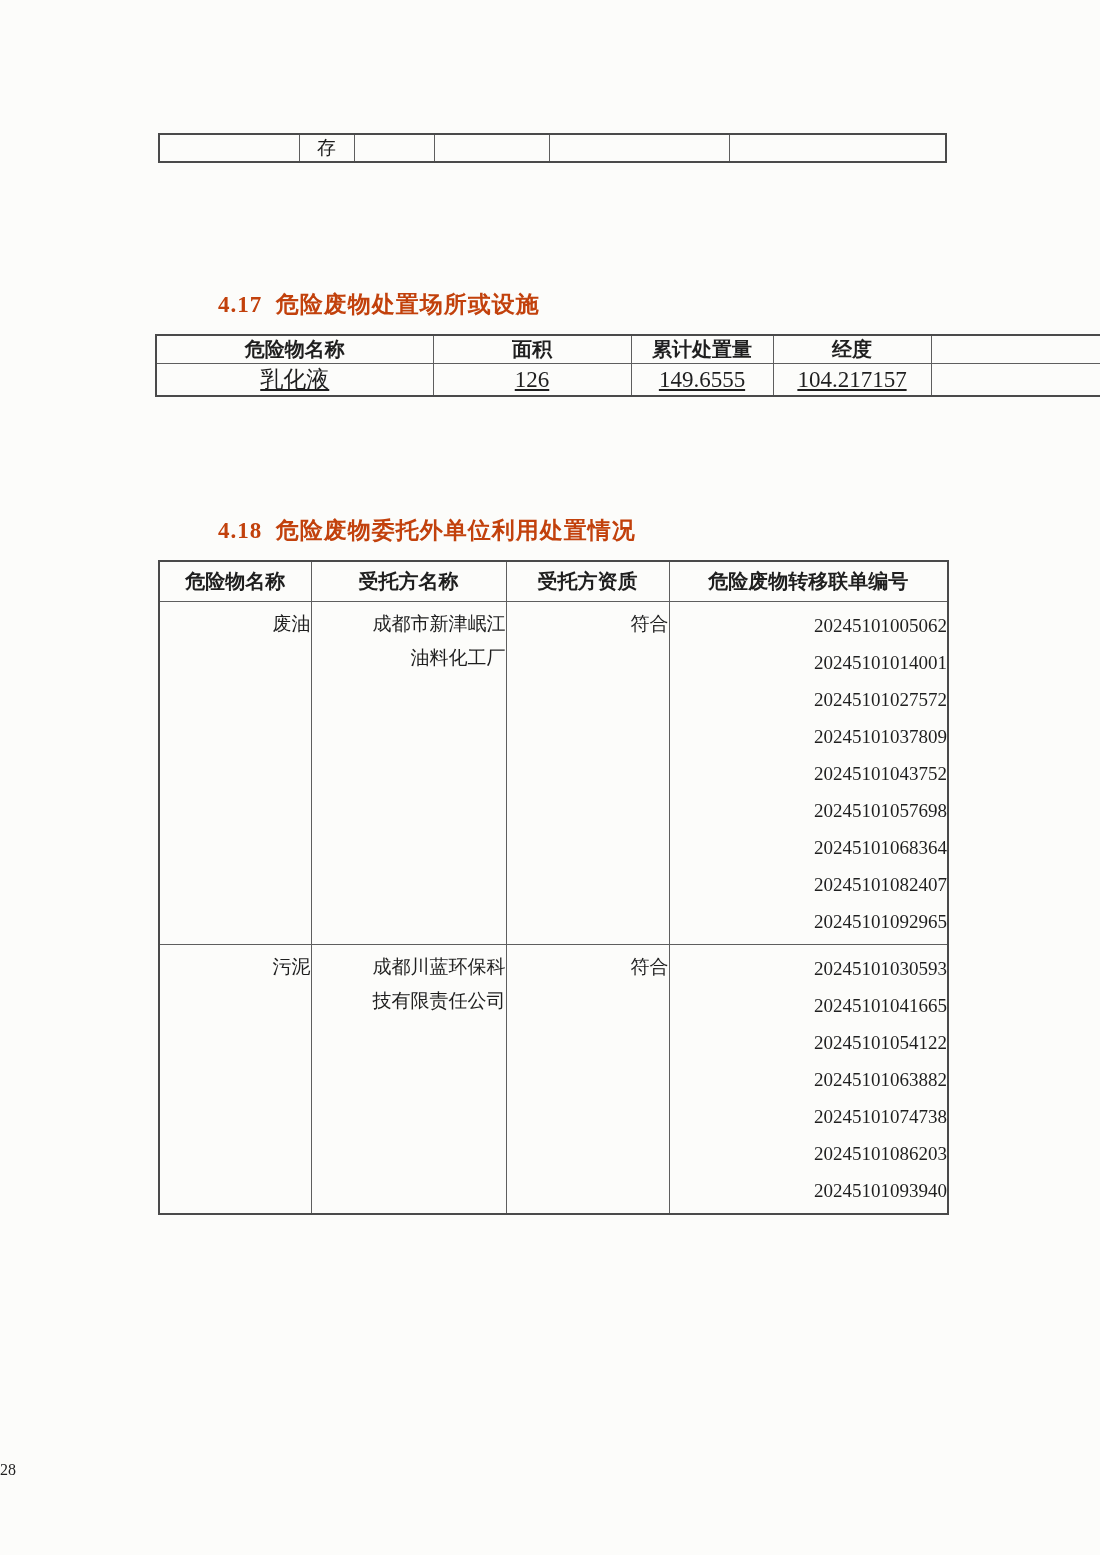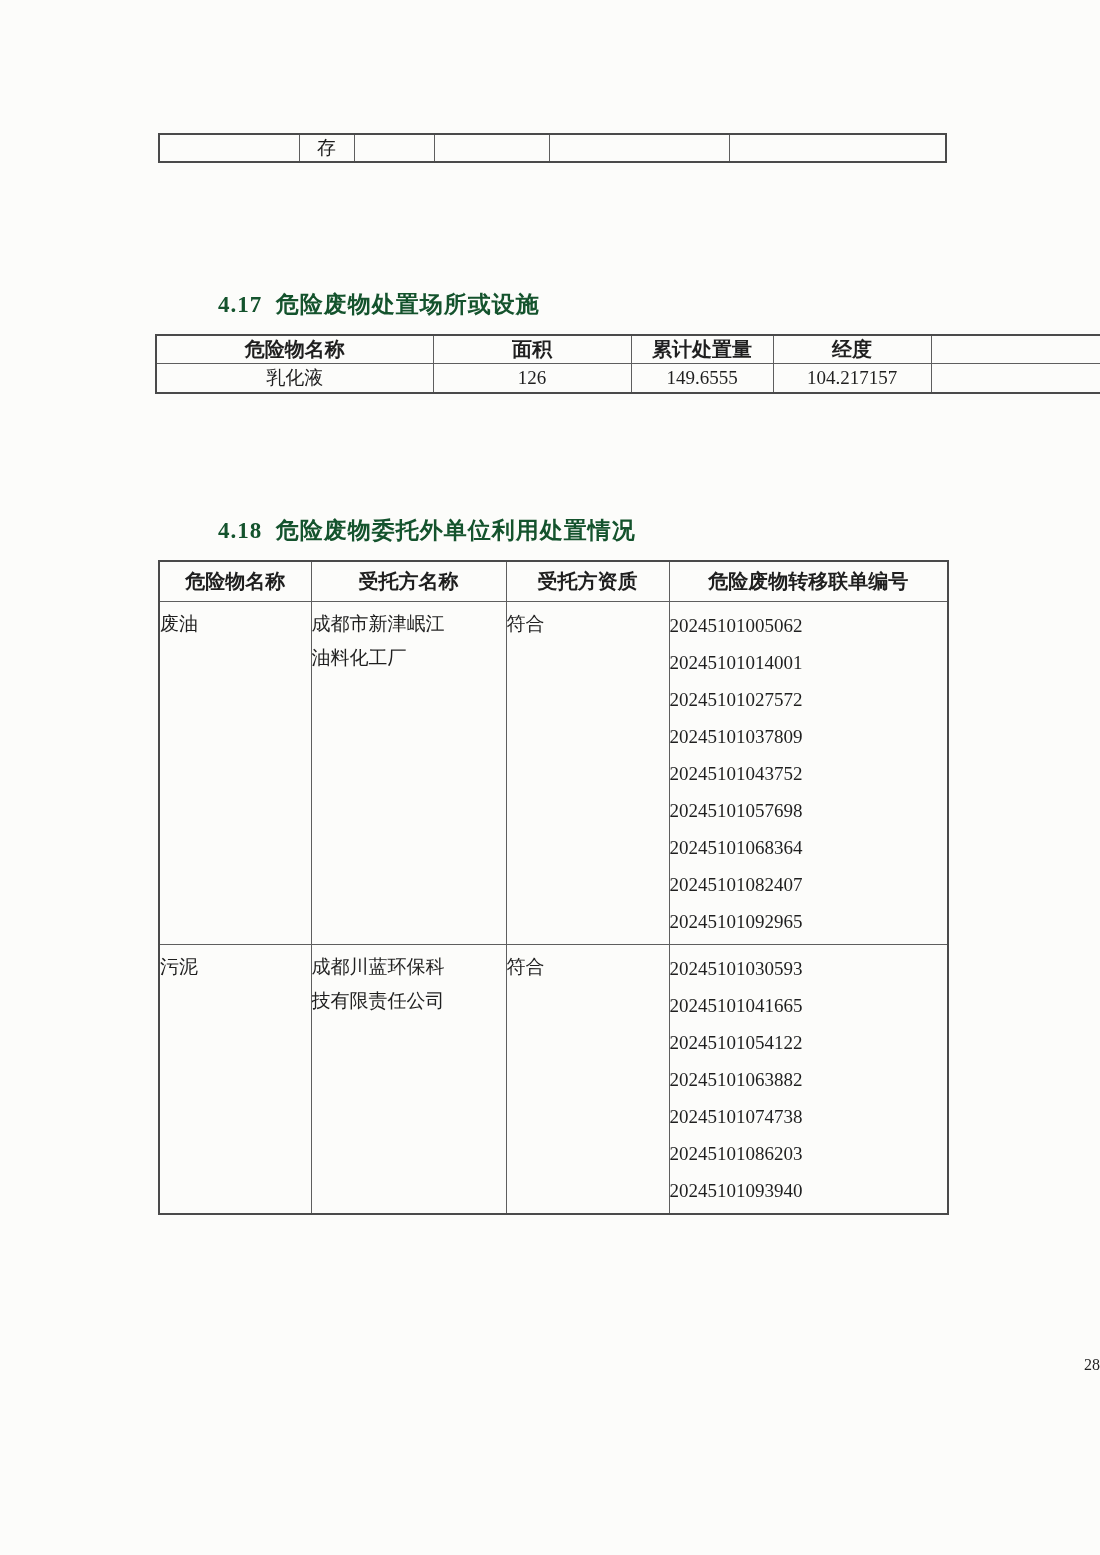--- a/index.html
+++ b/index.html
@@ -43,21 +43,21 @@
   }
 
   
   .section-heading {
     position: absolute;
     left: 218px;
     font-size: 23px;
     font-weight: bold;
     white-space: pre;
     letter-spacing: 1px;
-    color: #14532d;
+    color: #c2410c;
   }
   .heading-417 { top: 289px; }
   .heading-418 { top: 515px; }
 
   
   .t417 {
     position: absolute;
     left: 155px;
     top: 334px;
     width: 1000px;
@@ -66,65 +66,66 @@
   .t417 th {
     height: 27px;
     font-size: 20px;
     font-weight: bold;
     text-align: center;
     vertical-align: middle;
     font-family: "Liberation Sans", "DejaVu Sans", sans-serif;
   }
   .t417 td {
     height: 28px;
-    font-size: 19px;
-    text-align: center;
-    vertical-align: middle;
+    font-size: 23px;
+    text-align: center;
+    vertical-align: middle;
+    text-decoration: underline;
   }
 
   
   .t418 {
     position: absolute;
     left: 158px;
     top: 560px;
     width: 789px;
     border: 2px solid #4a4a4a;
   }
   .t418 th {
     height: 39px;
     font-size: 20px;
     font-weight: bold;
     text-align: center;
     vertical-align: middle;
     font-family: "Liberation Sans", "DejaVu Sans", sans-serif;
   }
   .t418 td {
     vertical-align: top;
-    text-align: left;
+    text-align: right;
     font-size: 19px;
     padding-top: 5px;
     padding-bottom: 4px;
   }
   .t418 td.cell-cjk {
     line-height: 34px;
     white-space: pre-line;
   }
   .t418 td.cell-nums {
     line-height: 37px;
     white-space: pre-line;
     font-size: 19px;
   }
 
   
   .page-number {
     position: absolute;
     left: 0;
     right: 0;
-    top: 1356px;
-    text-align: right;
+    top: 1461px;
+    text-align: left;
     font-size: 16px;
   }
 </style>
 </head>
 <body>
 
 <div class="page">
 
   <table class="frag-table">
     <colgroup>

